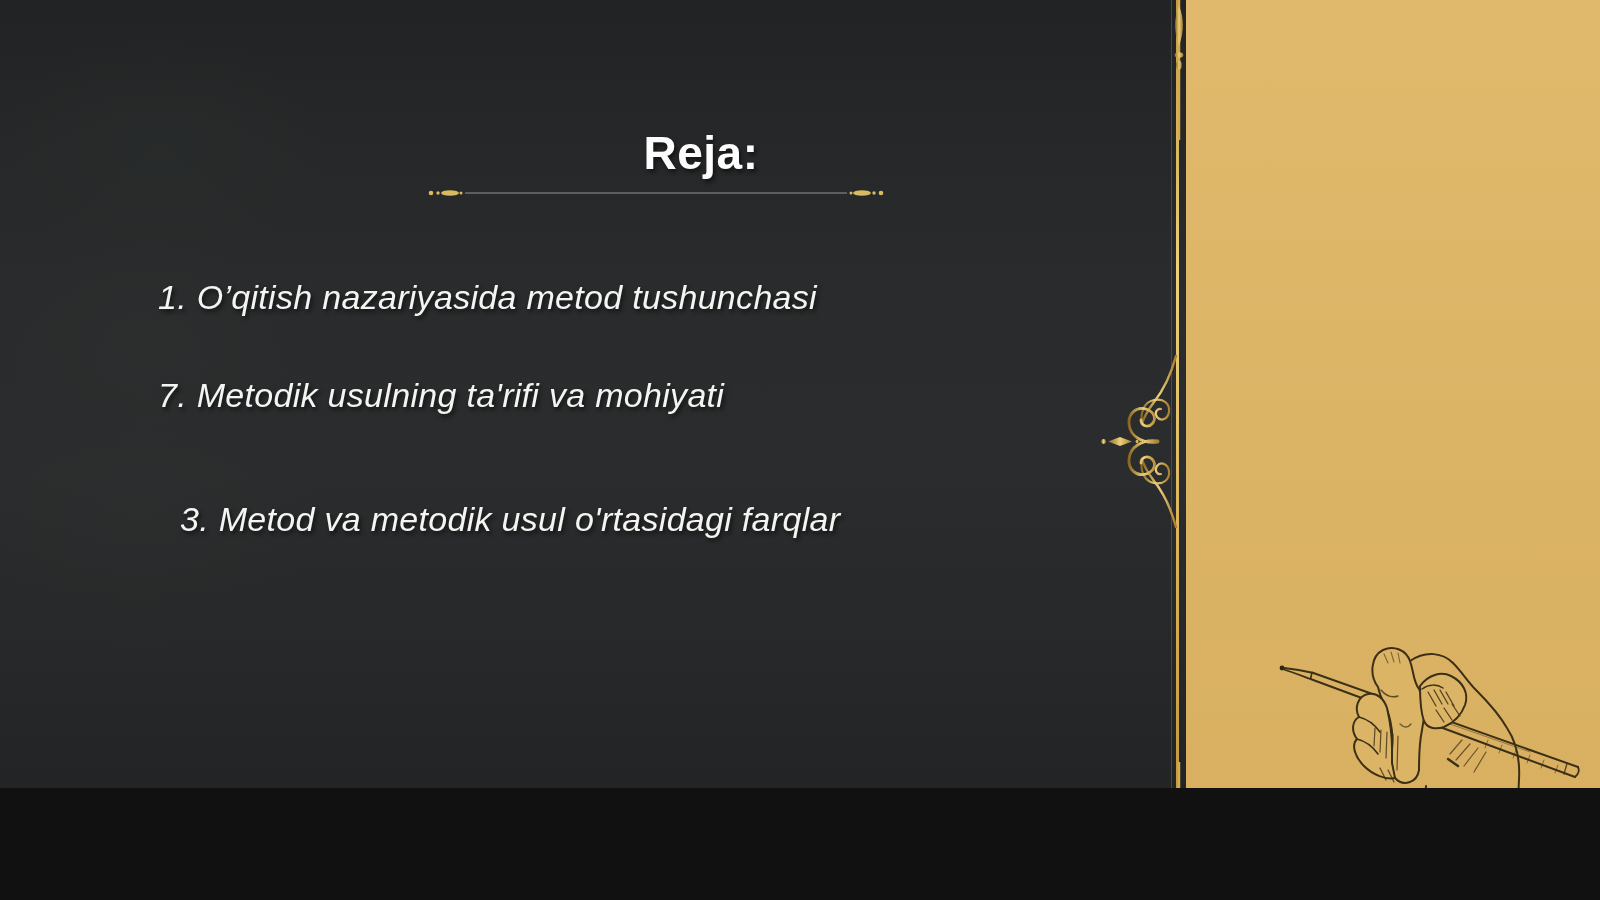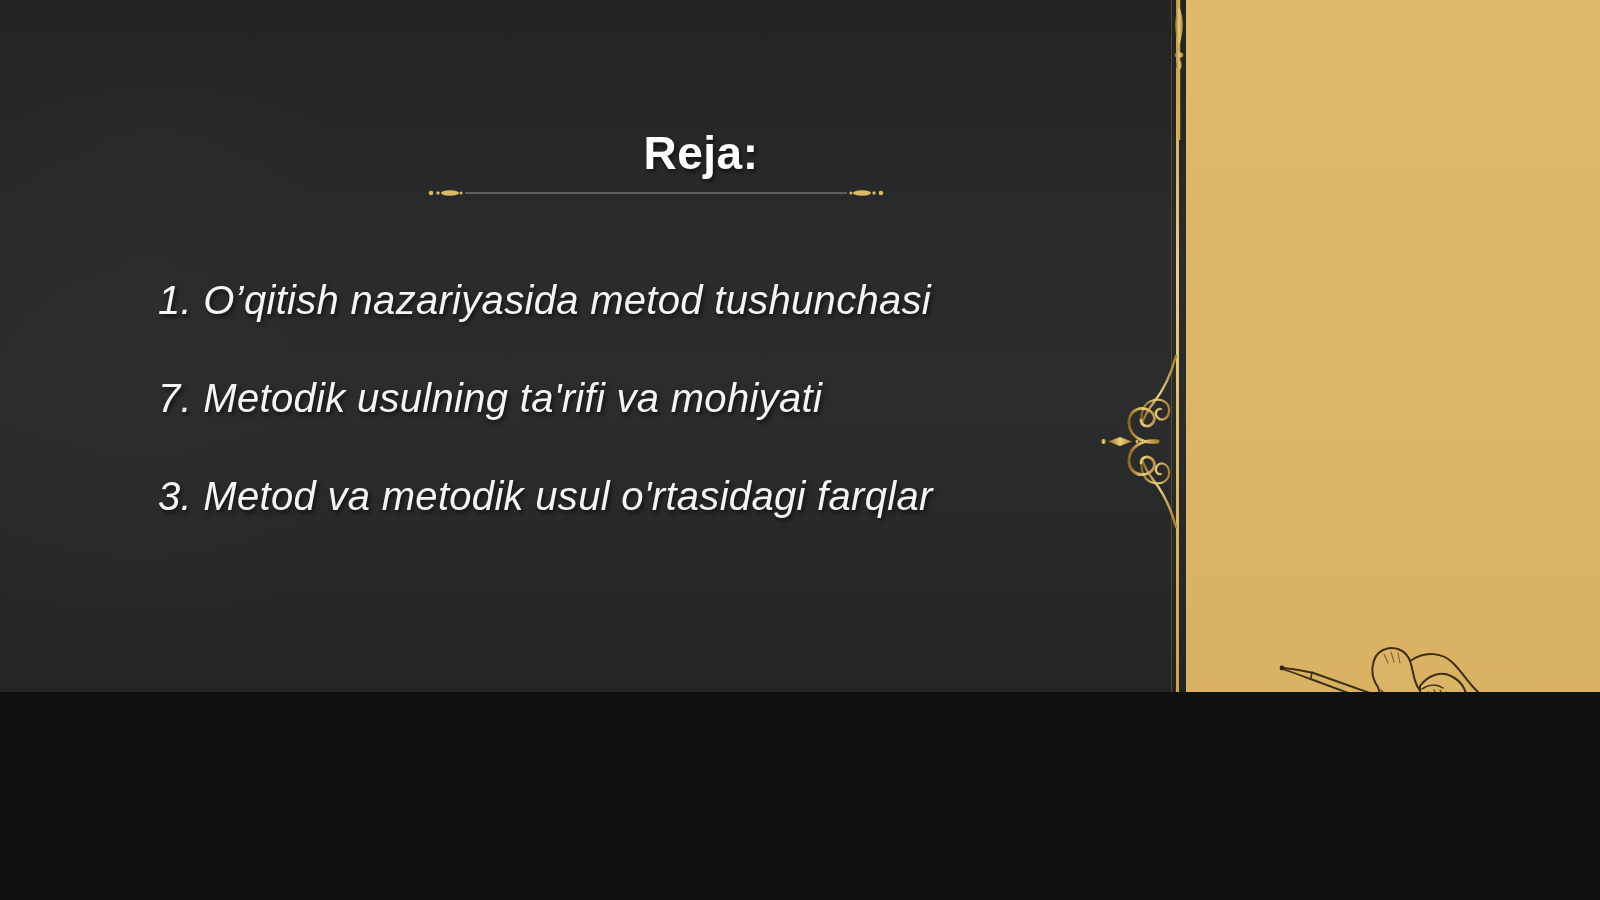--- a/index.html
+++ b/index.html
@@ -1,17 +1,17 @@
 <!DOCTYPE html>
 <html><head>
 <meta charset="utf-8">
 <style>
   html,body{margin:0;padding:0;background:#111;}
   .slide{
-    position:relative;width:1600px;height:692px;overflow:hidden;
+    position:relative;width:1600px;height:788px;overflow:hidden;
     font-family:"Liberation Sans",sans-serif;
     background:
       radial-gradient(240px 170px at 160px 150px, rgba(58,76,66,0.10), transparent 70%),
       radial-gradient(210px 150px at 150px 340px, rgba(58,76,66,0.08), transparent 70%),
       radial-gradient(260px 180px at 140px 520px, rgba(58,76,66,0.07), transparent 70%),
       linear-gradient(180deg,#222324 0%,#2a2b2c 35%,#2b2c2d 60%,#272829 82%,#232425 100%);
   }
   .gold-panel{
     position:absolute;left:1186px;top:0;width:414px;height:900px;
     background:linear-gradient(180deg,#e0b96c 0%,#dcb466 50%,#d8af5f 100%);
@@ -26,26 +26,26 @@
   .finial.bottom{top:762px;height:138px;}
   .flourish{position:absolute;left:1100px;top:354px;width:78px;height:175px;}
   .title{
     position:absolute;left:701px;top:126px;transform:translateX(-50%);
     margin:0;color:#fdfdfd;font-size:46px;font-weight:700;letter-spacing:.5px;
     text-shadow:2px 3px 4px rgba(0,0,0,.55);white-space:nowrap;
   }
   .title-divider{position:absolute;left:656px;top:186px;transform:translateX(-50%);width:460px;height:14px;}
   .plan-list{position:absolute;left:0;top:0;width:100%;height:100%;margin:0;padding:0;list-style:none;}
   .plan-item{
-    position:absolute;left:158px;margin:0;color:#f4f4f2;font-size:40px;font-style:italic;
+    position:absolute;left:158px;margin:0;color:#f4f4f2;font-size:34px;font-style:italic;
     letter-spacing:.3px;text-shadow:2px 3px 4px rgba(0,0,0,.6);white-space:nowrap;
   }
   .plan-item.i0{top:278px;}
   .plan-item.i1{top:376px;}
-  .plan-item.i2{top:474px;}
+  .plan-item.i2{top:500px;margin-left:22px;}
   .bottom-divider{position:absolute;left:52px;top:832px;width:516px;height:16px;}
   .hand-sketch{position:absolute;left:1240px;top:628px;width:360px;height:272px;}
 </style>
 </head>
 <body>
 
 <div class="slide">
 
   <div class="gold-panel"></div>
   <div class="border-faint"></div>

